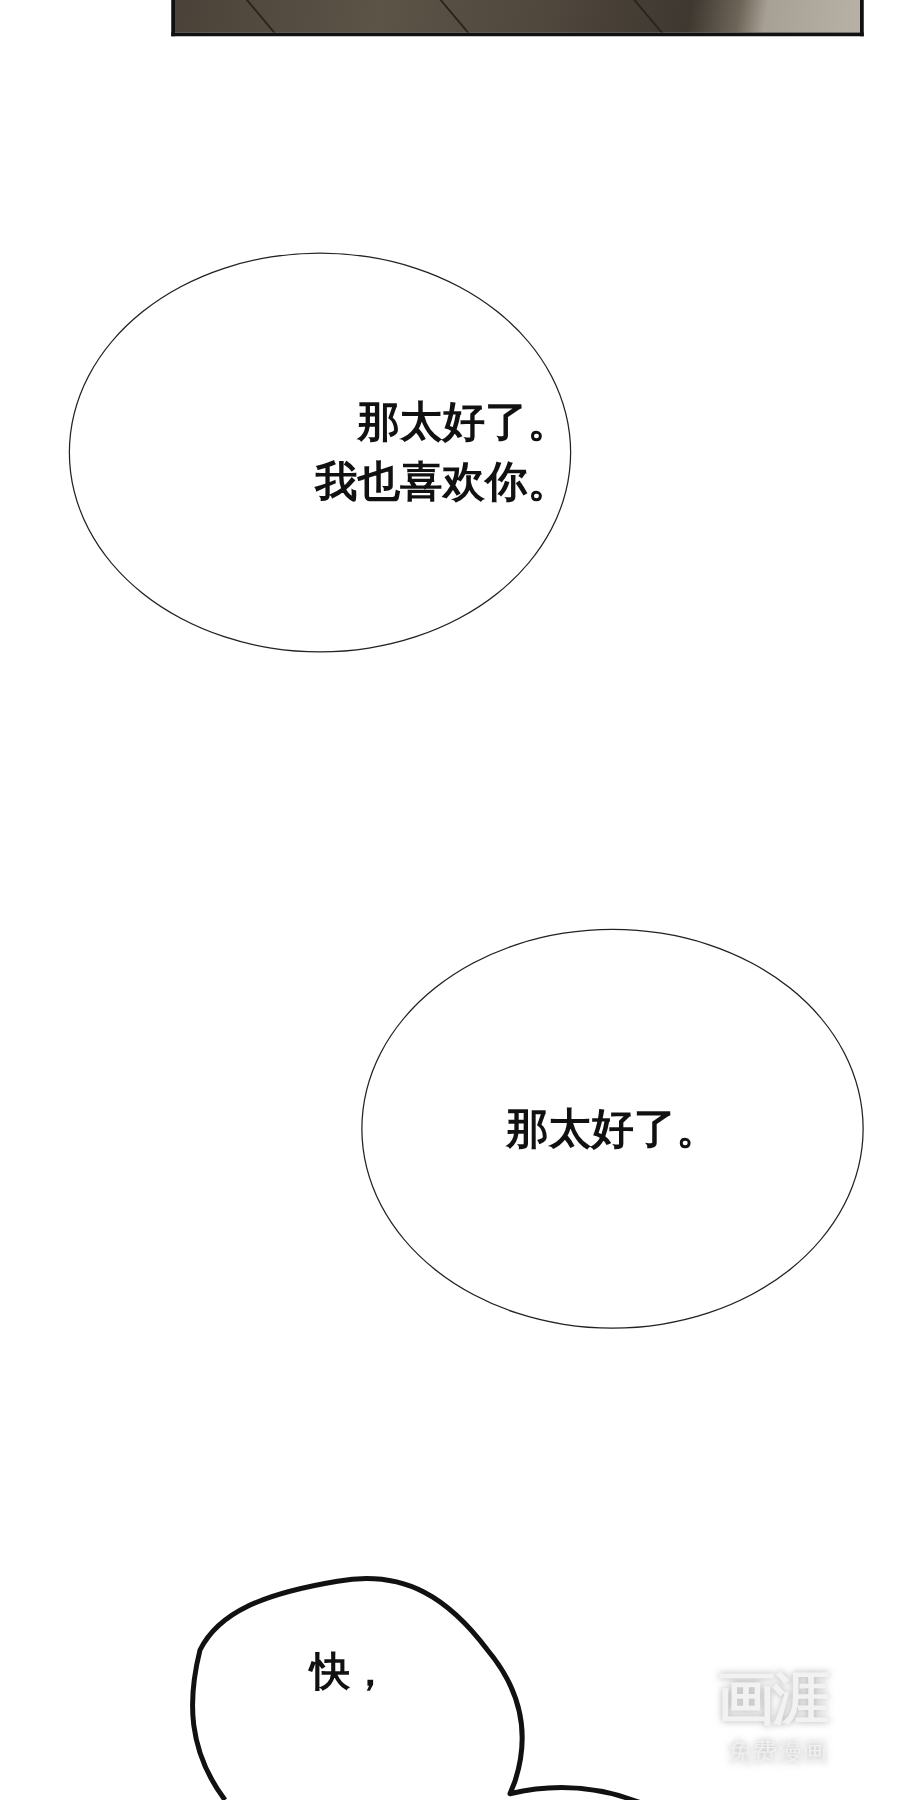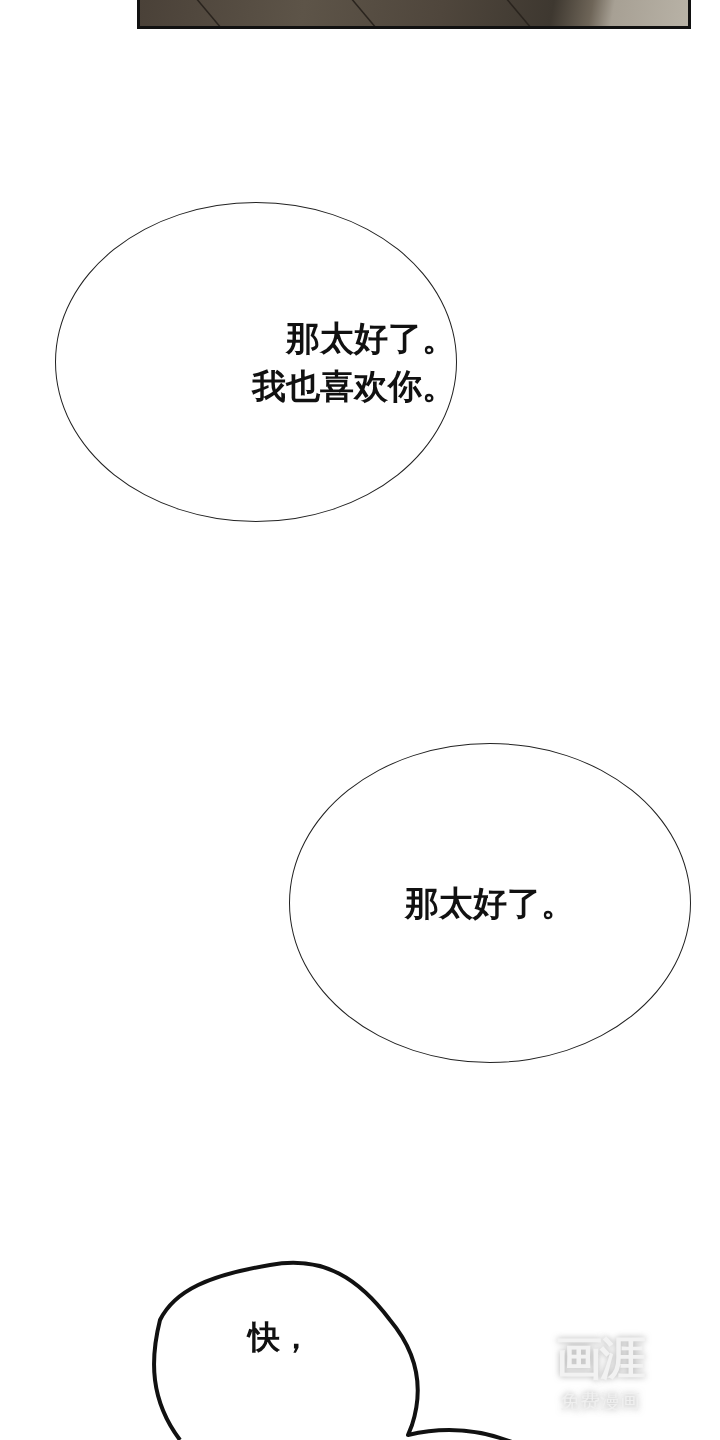--- a/index.html
+++ b/index.html
@@ -30,21 +30,21 @@
     }
     .bubble-1 .bubble-text { left: -10px; text-align: right; }
     .bubble-2 .bubble-text { left: 0; }
     .bubble-3-svg { position: absolute; left: 150px; top: 1250px; }
     .bubble-3-text {
       position: absolute; left: 210px; top: 1312px; width: 140px;
       text-align: center; color: #111; font-size: 32px; line-height: 50px; font-weight: bold;
     }
     .watermark {
       position: absolute; left: 538px; top: 1328px; width: 124px; height: 100px;
-      color: #cfcfcf; text-align: center;
+      color: #cfcfcf; text-align: right;
       text-shadow: 0 0 6px rgba(120,120,120,0.6);
     }
     .watermark .wm-logo { font-size: 46px; font-weight: bold; line-height: 60px; letter-spacing: -2px; color: #f2f2f2; }
     .watermark .wm-sub { font-size: 20px; line-height: 26px; color: #f0f0f0; }
   </style>
 </head>
 <body>
 
 <div class="panel-top">
   <div class="seam" style="left:70px"></div>

